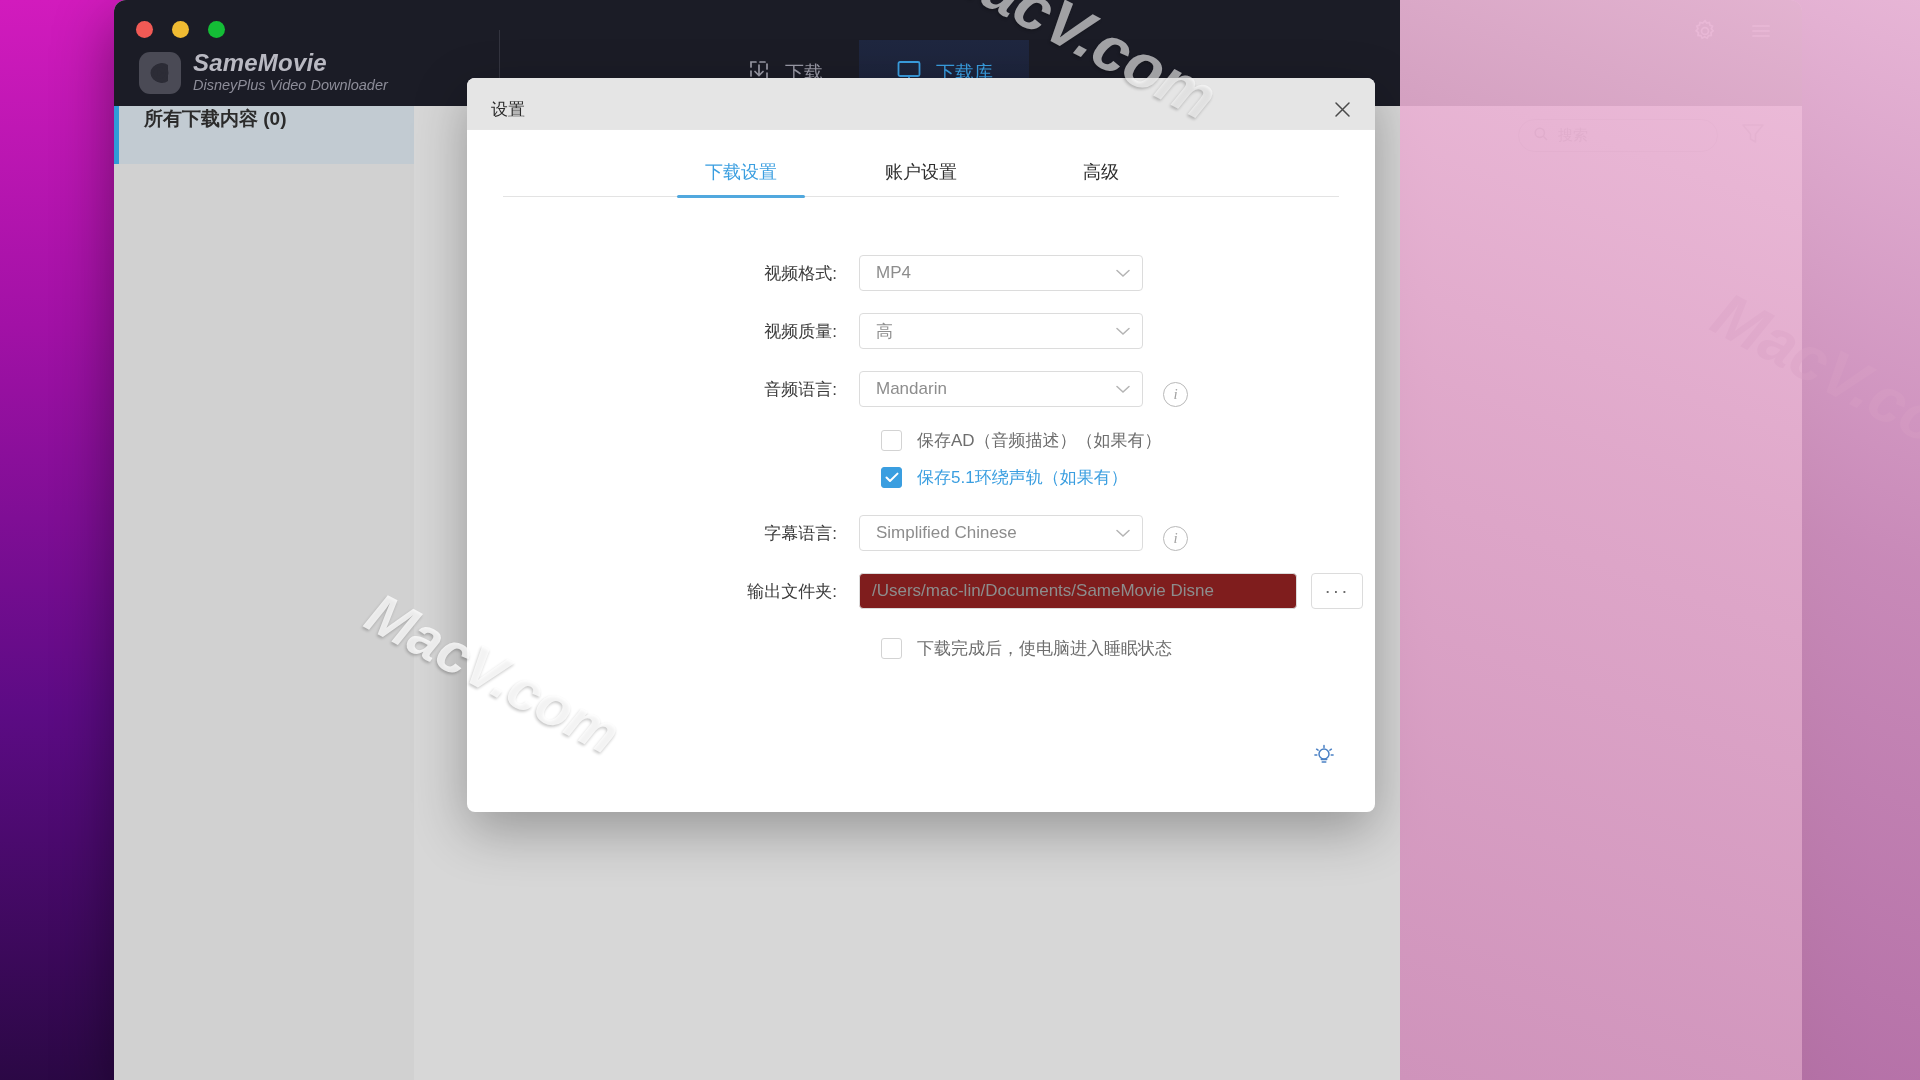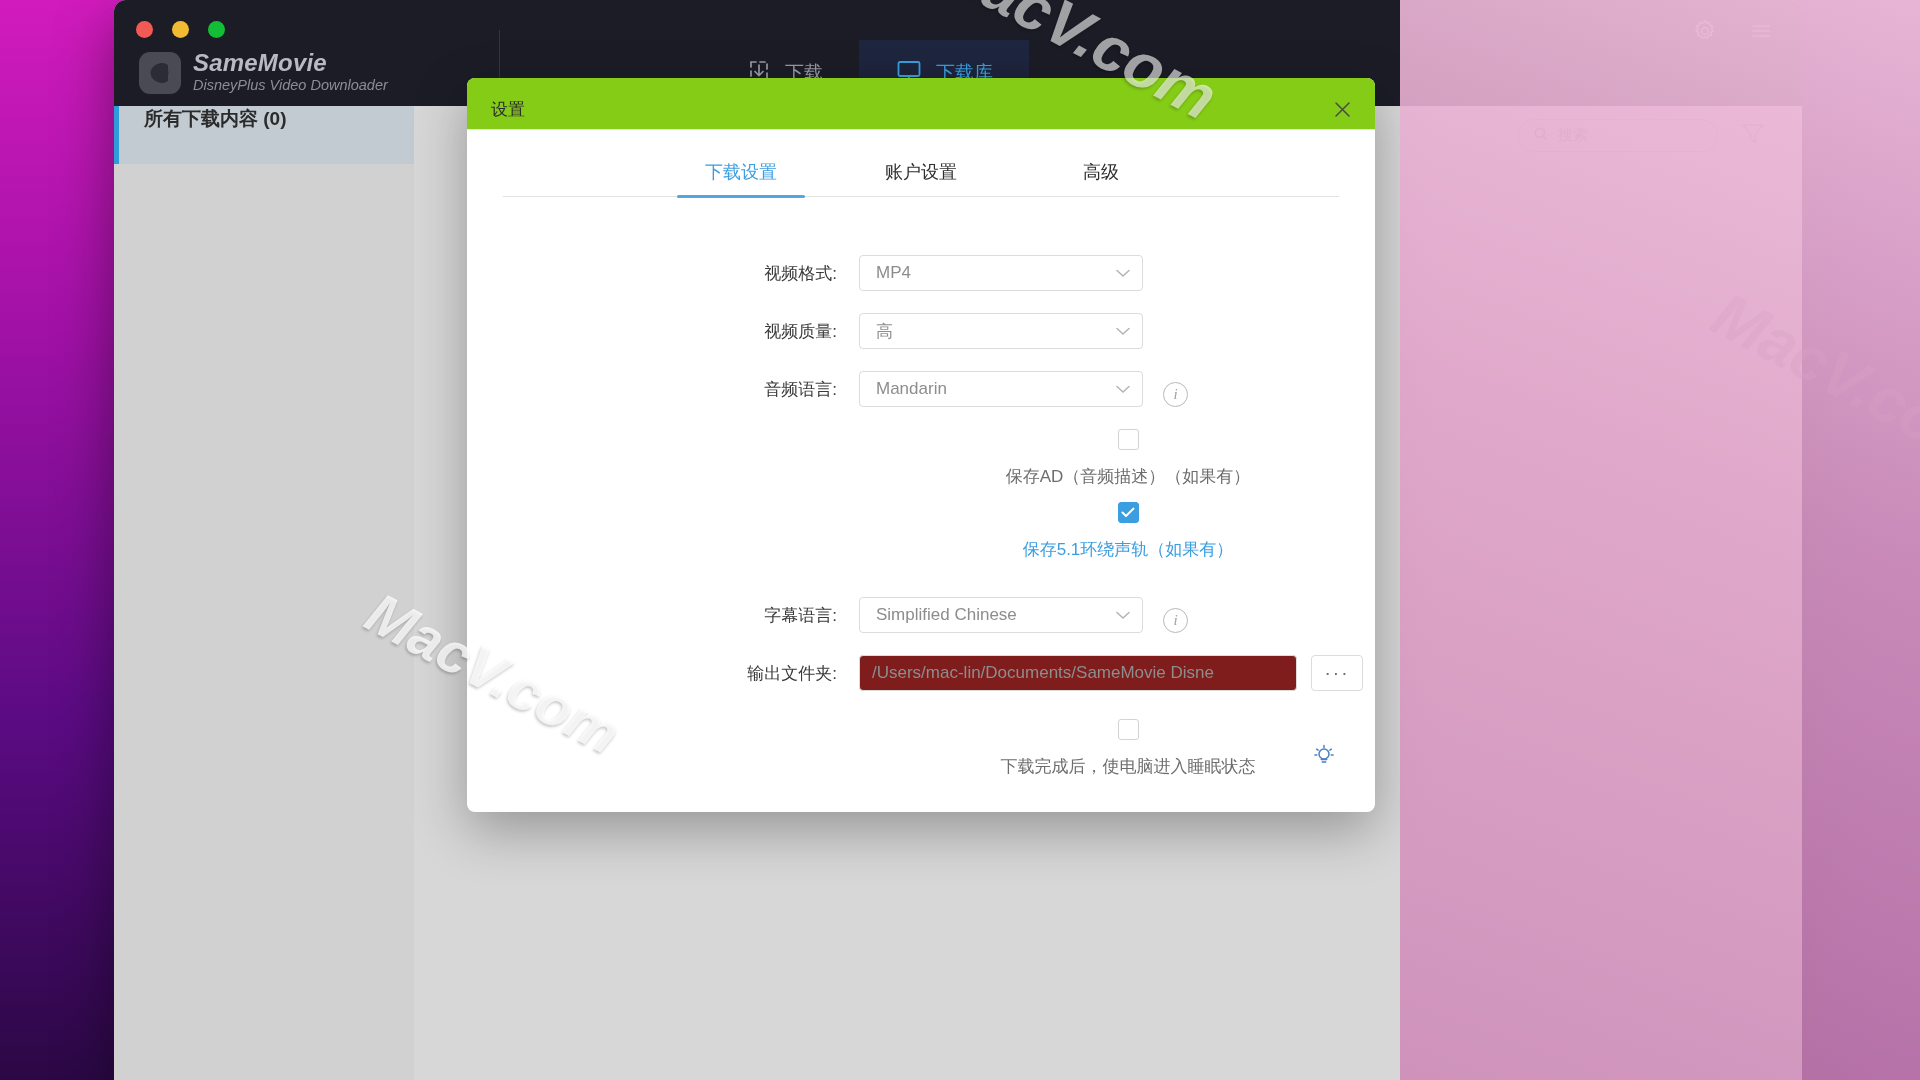--- a/index.html
+++ b/index.html
@@ -97,21 +97,21 @@
     display: flex; align-items: center; gap: 9px; padding: 0 14px; color: #8b8b8b; font-size: 15px;
   }
 
   
   .modal {
     position: absolute; left: 353px; top: 78px; width: 908px; height: 734px;
     background: #ffffff; border-radius: 8px; overflow: hidden;
     box-shadow: 0 18px 54px rgba(0,0,0,.30);
   }
   .modal-header {
-    height: 52px; background: #84cc16; border-bottom: 1px solid #e6e6e6;
+    height: 52px; background: #e5e5e5; border-bottom: 1px solid #e6e6e6;
     display: flex; align-items: center; padding: 12px 18px 0 24px;
   }
   .modal-title { font-size: 17px; color: #2c2c2c; font-weight: 500; }
   .modal-close {
     margin-left: auto; width: 30px; height: 30px; display: flex;
     align-items: center; justify-content: center; color: #4a4a4a; cursor: pointer;
   }
 
   .tabs { display: flex; justify-content: center; gap: 0; margin-top: 30px; position: relative; }
   .tabs::after {
@@ -149,21 +149,21 @@
     width: 52px; height: 36px; border: 1px solid #dcdcdc; border-radius: 4px;
     background: #fff; display: flex; align-items: center; justify-content: center;
     color: #6b6b6b; font-size: 19px; letter-spacing: 2px; cursor: pointer;
   }
   .info-ico {
     width: 25px; height: 25px; border-radius: 50%; border: 1.6px solid #b9b9b9;
     display: flex; align-items: center; justify-content: center;
     font-size: 15px; color: #a2a2a2; font-style: italic; font-family: "Liberation Serif", serif; cursor: pointer;
   }
 
-  .check-row { display: flex; align-items: center; margin-left: 392px; margin-bottom: 14px; gap: 15px; padding-left: 22px; flex-direction: column; }
+  .check-row { display: flex; align-items: center; margin-left: 392px; margin-bottom: 14px; gap: 15px; padding-left: 22px; }
   .cbox {
     width: 21px; height: 21px; border: 1px solid #d3d3d3; border-radius: 3px;
     background: #fff; flex: 0 0 auto; cursor: pointer;
   }
   .cbox.checked {
     background: #3a9ee0; border-color: #3a9ee0;
     display: flex; align-items: center; justify-content: center;
   }
   .check-label { font-size: 17px; color: #6d6d6d; }
   .check-row.checked .check-label { color: #3a9ee0; }
@@ -331,21 +331,21 @@
             </div>
             <div class="info-ico">i</div>
           </div>
         </div>
 
         <div class="check-row" style="margin-top:6px;">
           <div class="cbox"></div>
           <div class="check-label">保存AD（音频描述）（如果有）</div>
         </div>
 
-        <div class="check-row checked" style="margin-bottom:36px;">
+        <div class="check-row checked" style="margin-bottom:26px;">
           <div class="cbox checked">
             <svg width="14" height="11" viewBox="0 0 14 11" fill="none" stroke="#ffffff" stroke-width="2" stroke-linecap="round" stroke-linejoin="round">
                 <path d="M1.5 5.5 L5 9 L12.5 1.6"></path>
               </svg>
           </div>
           <div class="check-label">保存5.1环绕声轨（如果有）</div>
         </div>
 
         <div class="row">
           <div class="lbl">字幕语言:</div>

